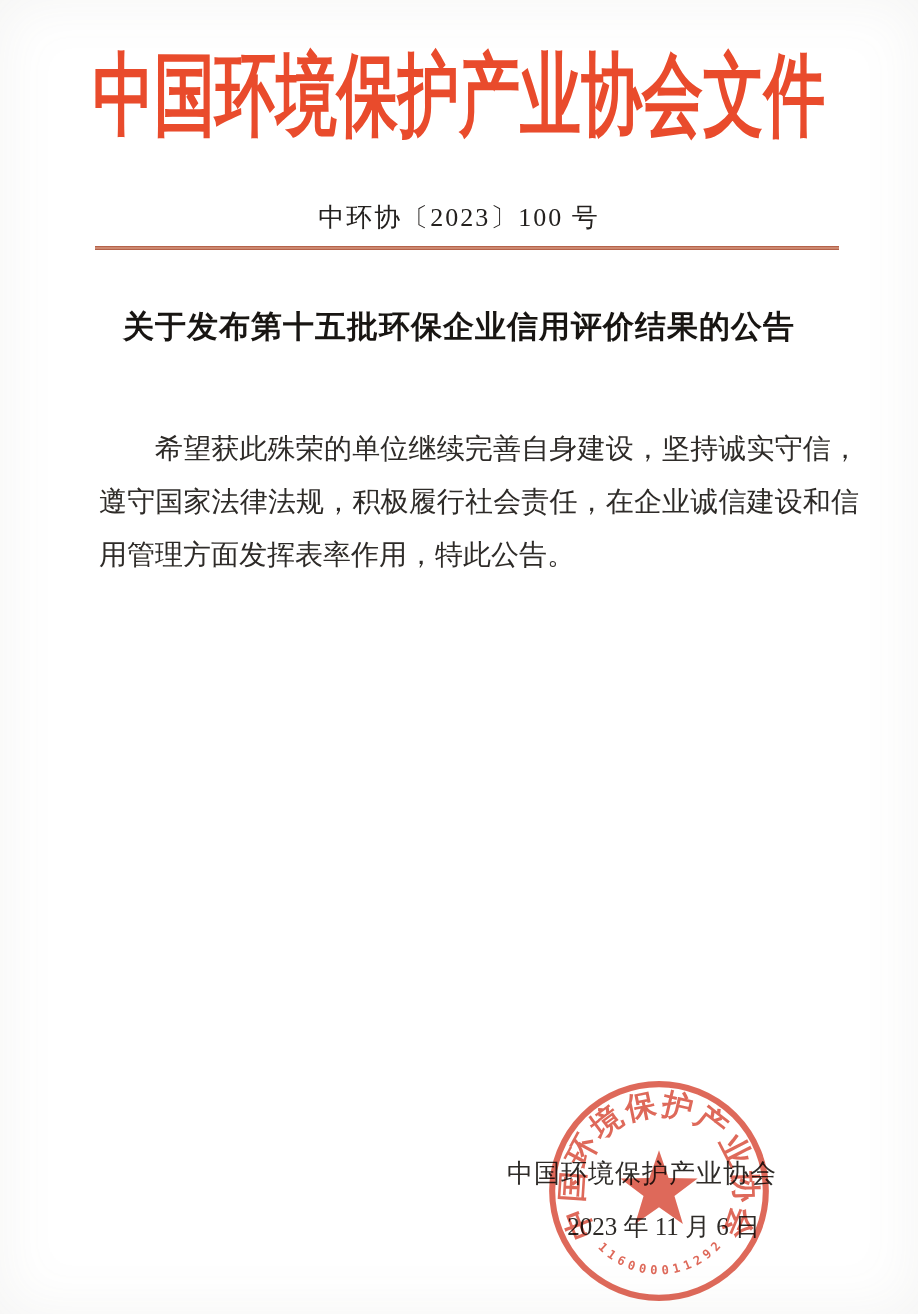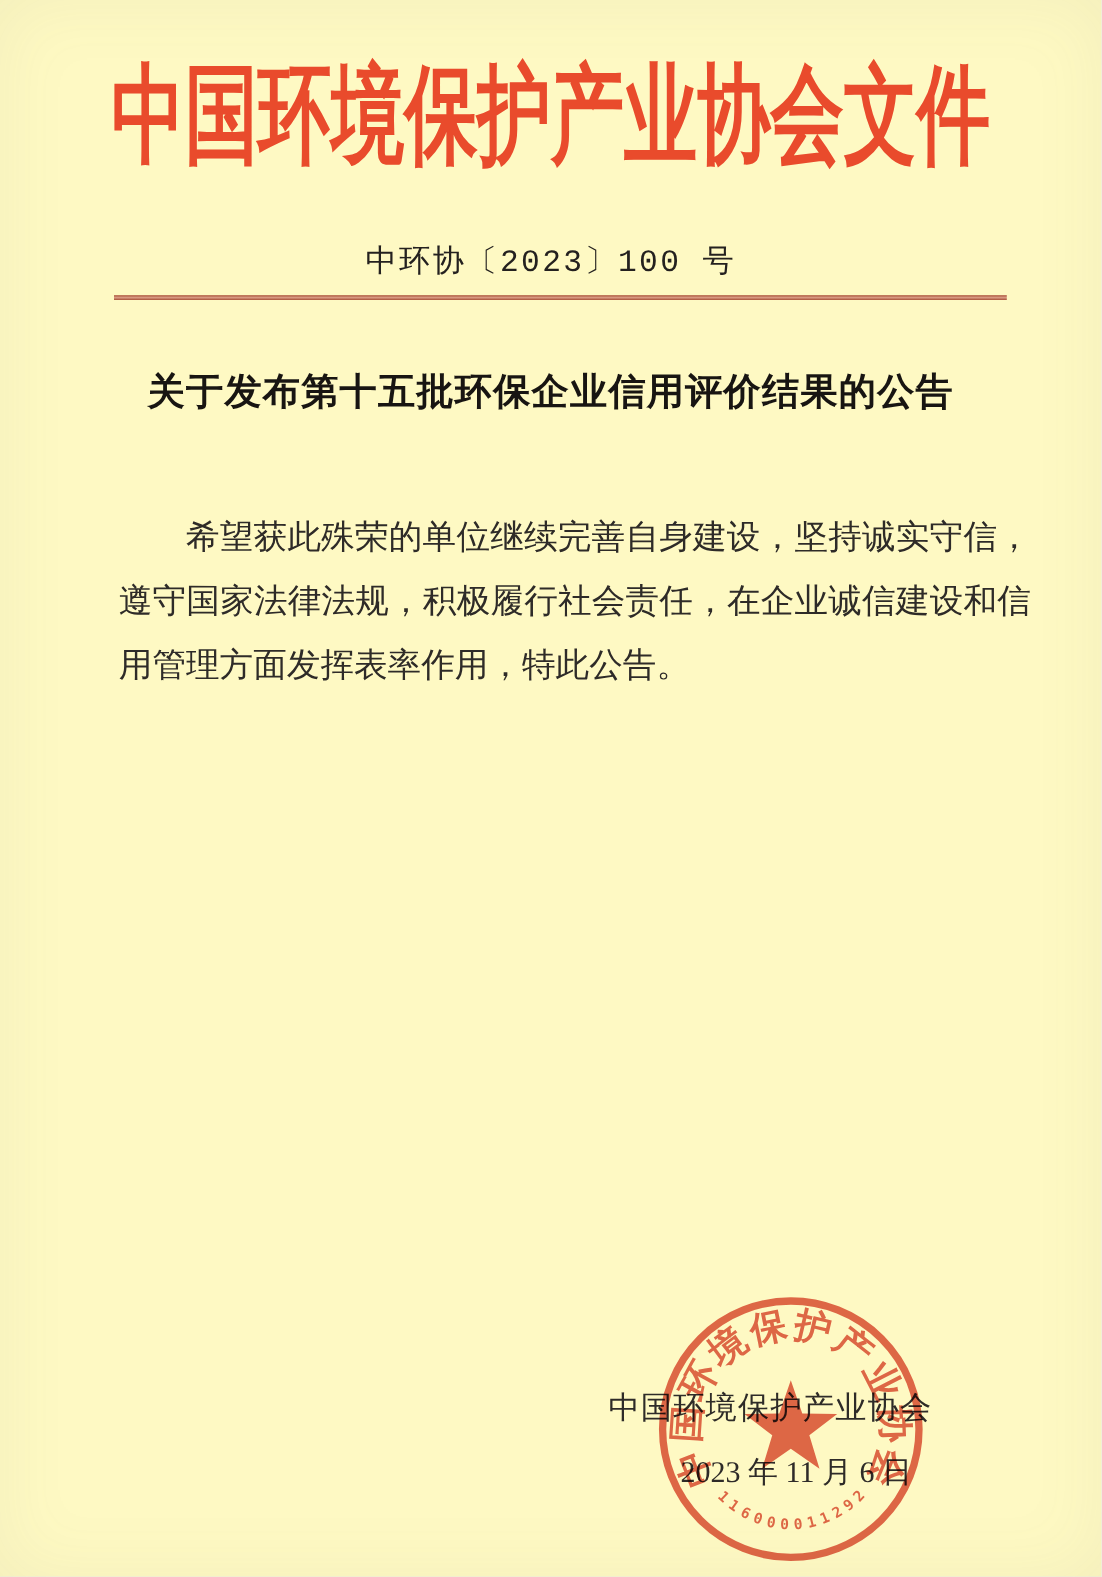--- a/index.html
+++ b/index.html
@@ -1,21 +1,21 @@
 <!DOCTYPE html>
 <html><head>
 <meta charset="utf-8">
 <style>
   html, body { margin: 0; padding: 0; background: #e9e9e9; }
   .page {
     position: relative;
     width: 918px;
     height: 1314px;
     margin: 0 auto;
-    background: #fef9c3;
+    background: #ffffff;
     overflow: hidden;
     font-family: "Liberation Serif", "DejaVu Serif", serif;
     box-shadow: inset 0 0 60px rgba(120,110,100,0.08);
   }
   .letterhead {
     position: absolute;
     top: 36px; left: 0; right: 0;
     text-align: center;
     font-size: 61px;
     font-weight: bold;
@@ -25,21 +25,20 @@
     transform-origin: top center;
     white-space: nowrap;
   }
   .doc-number {
     position: absolute;
     top: 200px; left: 0; right: 0;
     text-align: center;
     font-size: 26px;
     color: #24211f;
     letter-spacing: 2px;
-    font-family: Liberation Mono, monospace;
   }
   .red-rule {
     position: absolute;
     top: 246px; left: 95px;
     width: 744px; height: 4px;
     background: linear-gradient(180deg, #a85038 0%, #d99b82 50%, #a85038 100%);
   }
   .doc-title {
     position: absolute;
     top: 306px; left: 0; right: 0;

